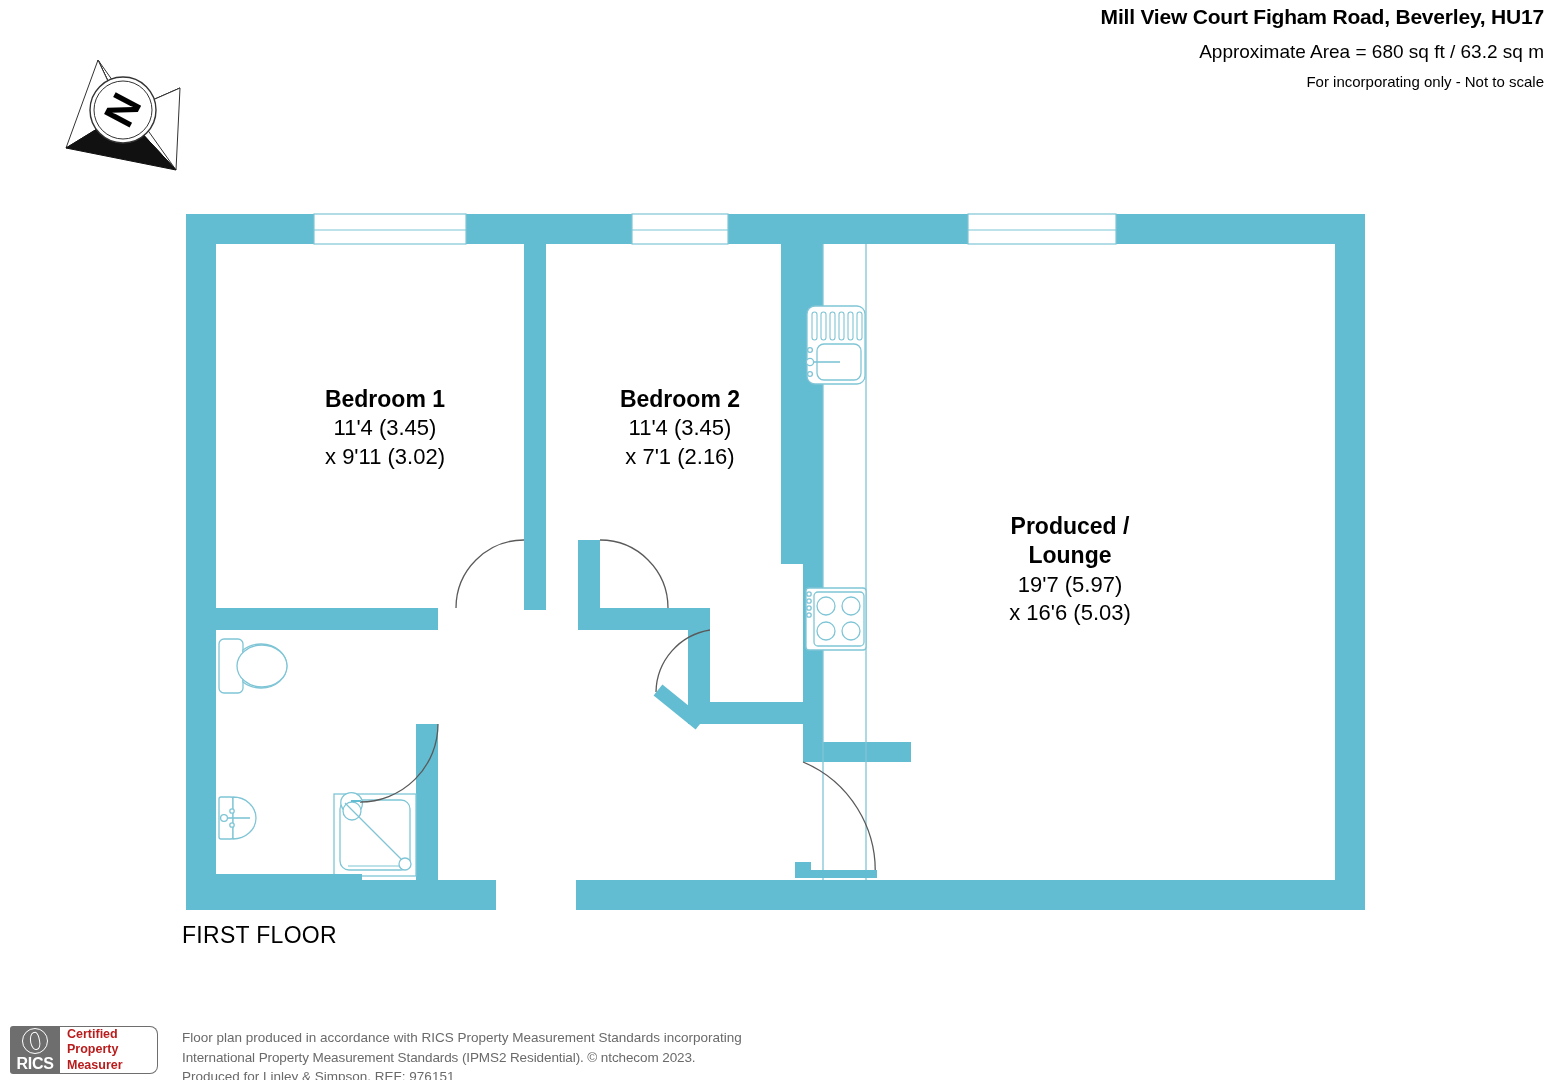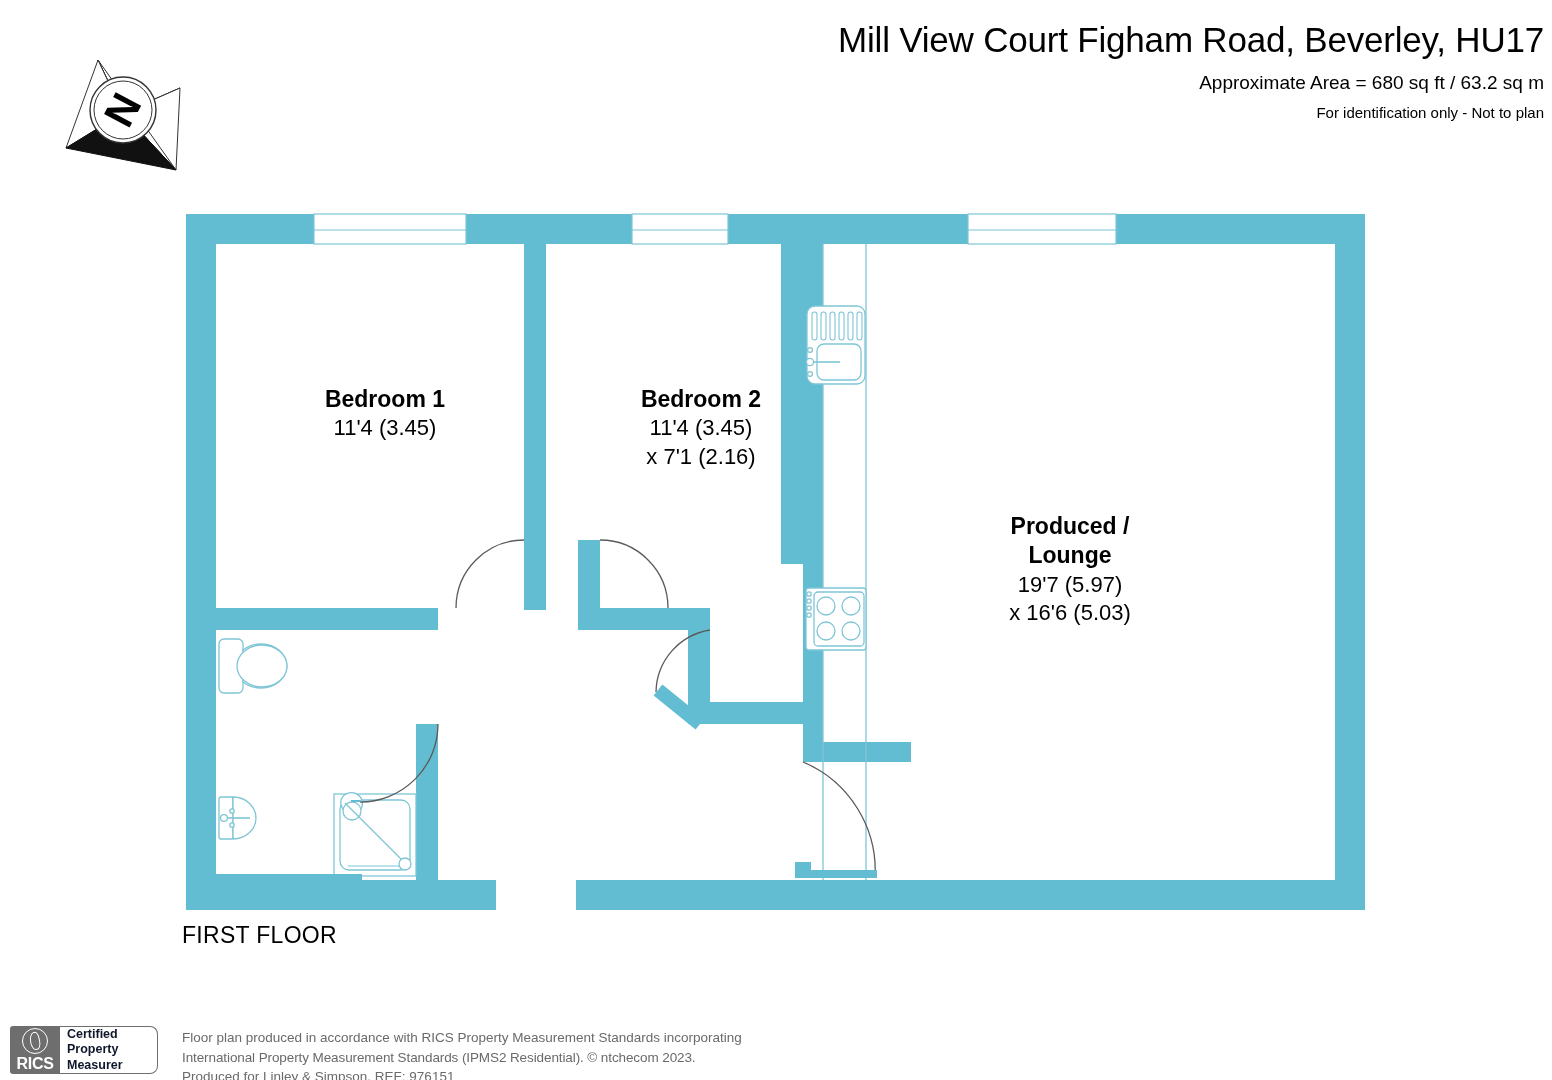--- a/index.html
+++ b/index.html
@@ -19,24 +19,24 @@
 
   
   #header {
     position: absolute;
     top: 0;
     right: 8px;
     width: 900px;
     text-align: right;
   }
   #plan-title {
-    font-size: 35px;
-    font-weight: normal;
+    font-size: 21px;
+    font-weight: bold;
     letter-spacing: -0.2px;
-    margin-top: 20px;
+    margin-top: 5px;
     line-height: 1.15;
     white-space: nowrap;
   }
   #plan-area {
     font-size: 19px;
     font-weight: normal;
     margin-top: 12px;
     line-height: 1.15;
     white-space: nowrap;
   }
@@ -77,21 +77,21 @@
     font-weight: bold;
     display: block;
   }
   .room-label .rl-dim {
     font-size: 22px;
     font-weight: normal;
     display: block;
   }
 
   #label-bedroom1 { left: 255px; top: 385px; width: 260px; }
-  #label-bedroom2 { left: 576px; top: 385px; width: 250px; }
+  #label-bedroom2 { left: 555px; top: 385px; width: 250px; }
   #label-kitchen  { left: 955px; top: 512px; width: 230px; }
 
   #floor-name {
     position: absolute;
     left: 182px;
     top: 922px;
     font-size: 23px;
     font-weight: normal;
     letter-spacing: 0.3px;
     text-align: right;
@@ -149,21 +149,21 @@
     font-weight: bold;
     letter-spacing: -0.3px;
   }
   #rics-text {
     flex: 1;
     border: 1.6px solid #6e6e6e;
     border-left: none;
     border-radius: 0 8px 8px 0;
     padding: 2px 4px 2px 7px;
     box-sizing: border-box;
-    color: #0f172a;
+    color: #b91c1c;
     font-size: 12.5px;
     font-weight: bold;
     line-height: 1.22;
     display: flex;
     flex-direction: column;
     justify-content: center;
   }
   #footer-note {
     position: absolute;
     left: 172px;
@@ -174,21 +174,21 @@
   }
   #footer-note .fn-line { display: block; white-space: nowrap; }
   .fn-copy { letter-spacing: -0.1px; }
 </style>
 </head>
 <body>
 
 <div id="header">
   <div id="plan-title">Mill View Court Figham Road, Beverley, HU17</div>
   <div id="plan-area">Approximate Area = 680 sq ft / 63.2 sq m</div>
-  <div id="plan-disclaimer">For identification only - Not to plan</div>
+  <div id="plan-disclaimer">For incorporating only - Not to scale</div>
 </div>
 
 <div id="compass">
   <svg width="130" height="130" viewBox="0 0 130 130" xmlns="http://www.w3.org/2000/svg">
 
     <polygon points="65,65 40,12 65,65 122,40" fill="#ffffff" stroke="#333" stroke-width="1"></polygon>
     <polygon points="65,65 122,40 118,122" fill="#ffffff" stroke="#333" stroke-width="1"></polygon>
     <polygon points="65,65 118,122 40,12" fill="none" stroke="#333" stroke-width="1"></polygon>
     <polygon points="65,65 40,12 8,100" fill="#ffffff" stroke="#333" stroke-width="1"></polygon>
     <polygon points="65,65 8,100 118,122" fill="#111111" stroke="#111111" stroke-width="1"></polygon>
@@ -357,20 +357,21 @@
     <rect x="795" y="870" width="82" height="8"></rect>
     <rect x="795" y="862" width="16" height="10"></rect>
   </g>
 
 </svg>
 </div>
 
 <div class="room-label" id="label-bedroom1">
   <span class="rl-name">Bedroom 1</span>
   <span class="rl-dim">11'4 (3.45)</span>
+  <span class="rl-dim">x 9'11 (3.02)</span>
 </div>
 
 <div class="room-label" id="label-bedroom2">
   <span class="rl-name">Bedroom 2</span>
   <span class="rl-dim">11'4 (3.45)</span>
   <span class="rl-dim">x 7'1 (2.16)</span>
 </div>
 
 <div class="room-label" id="label-kitchen">
   <span class="rl-name">Produced /</span>

